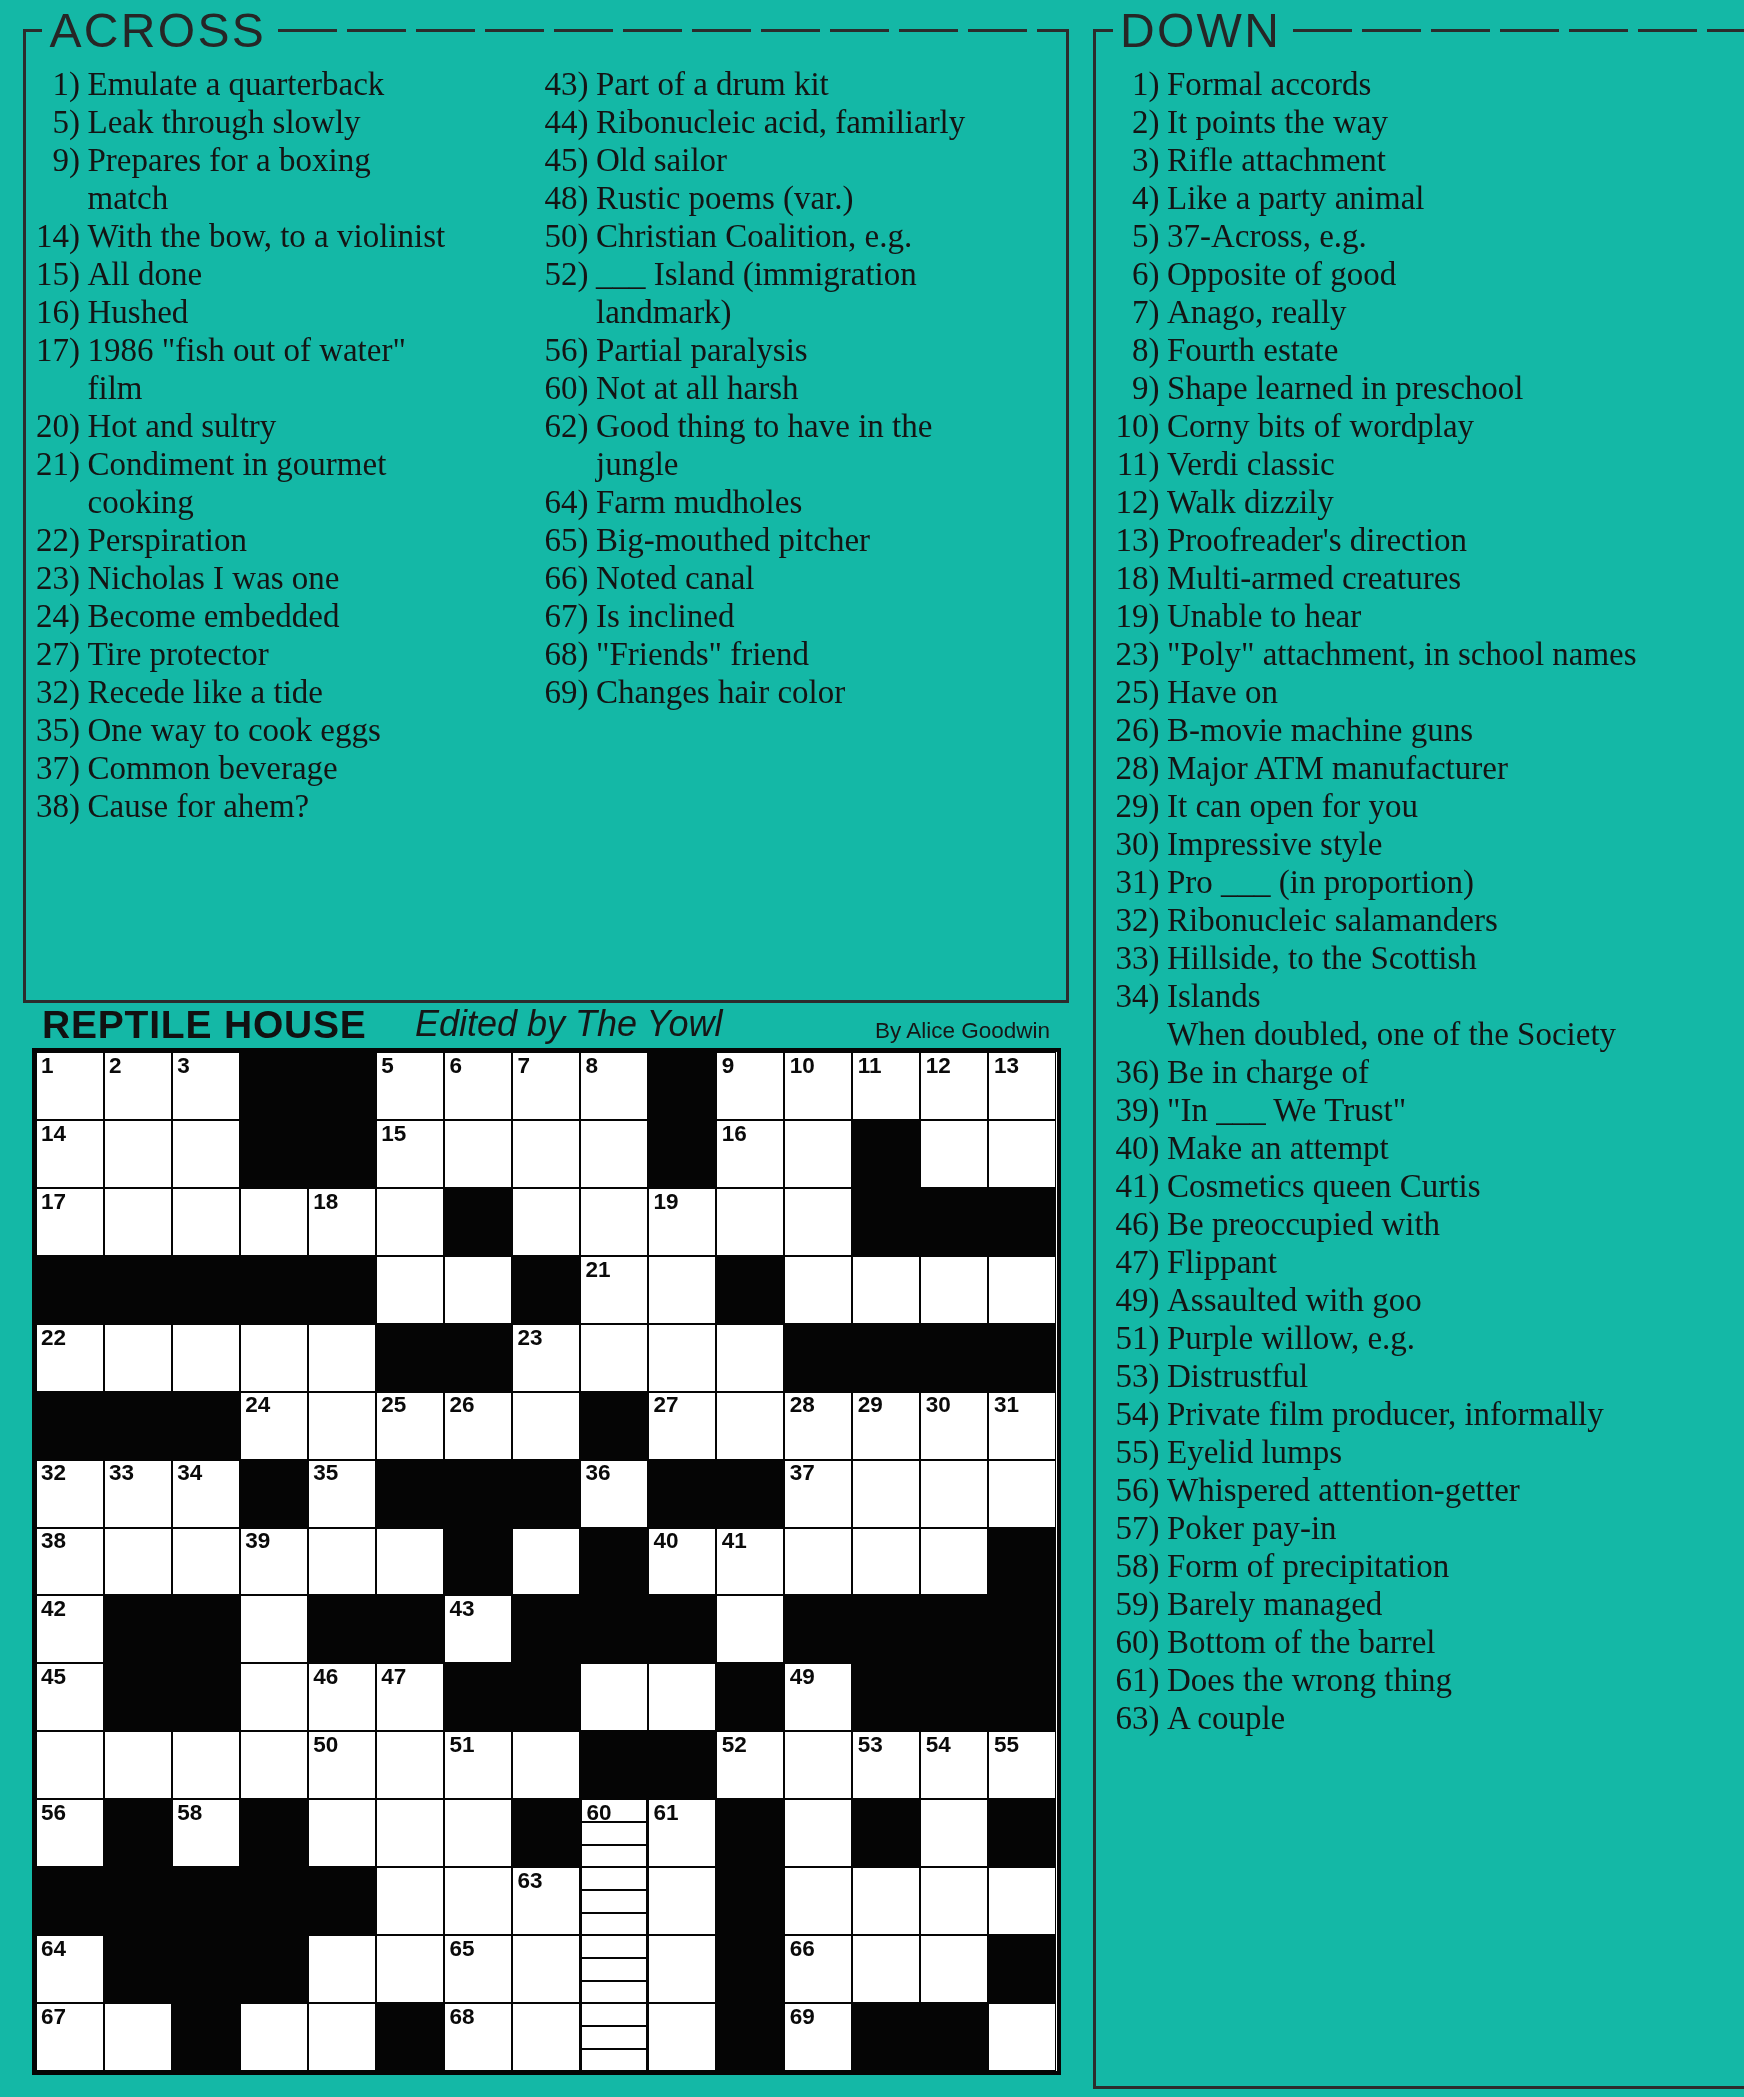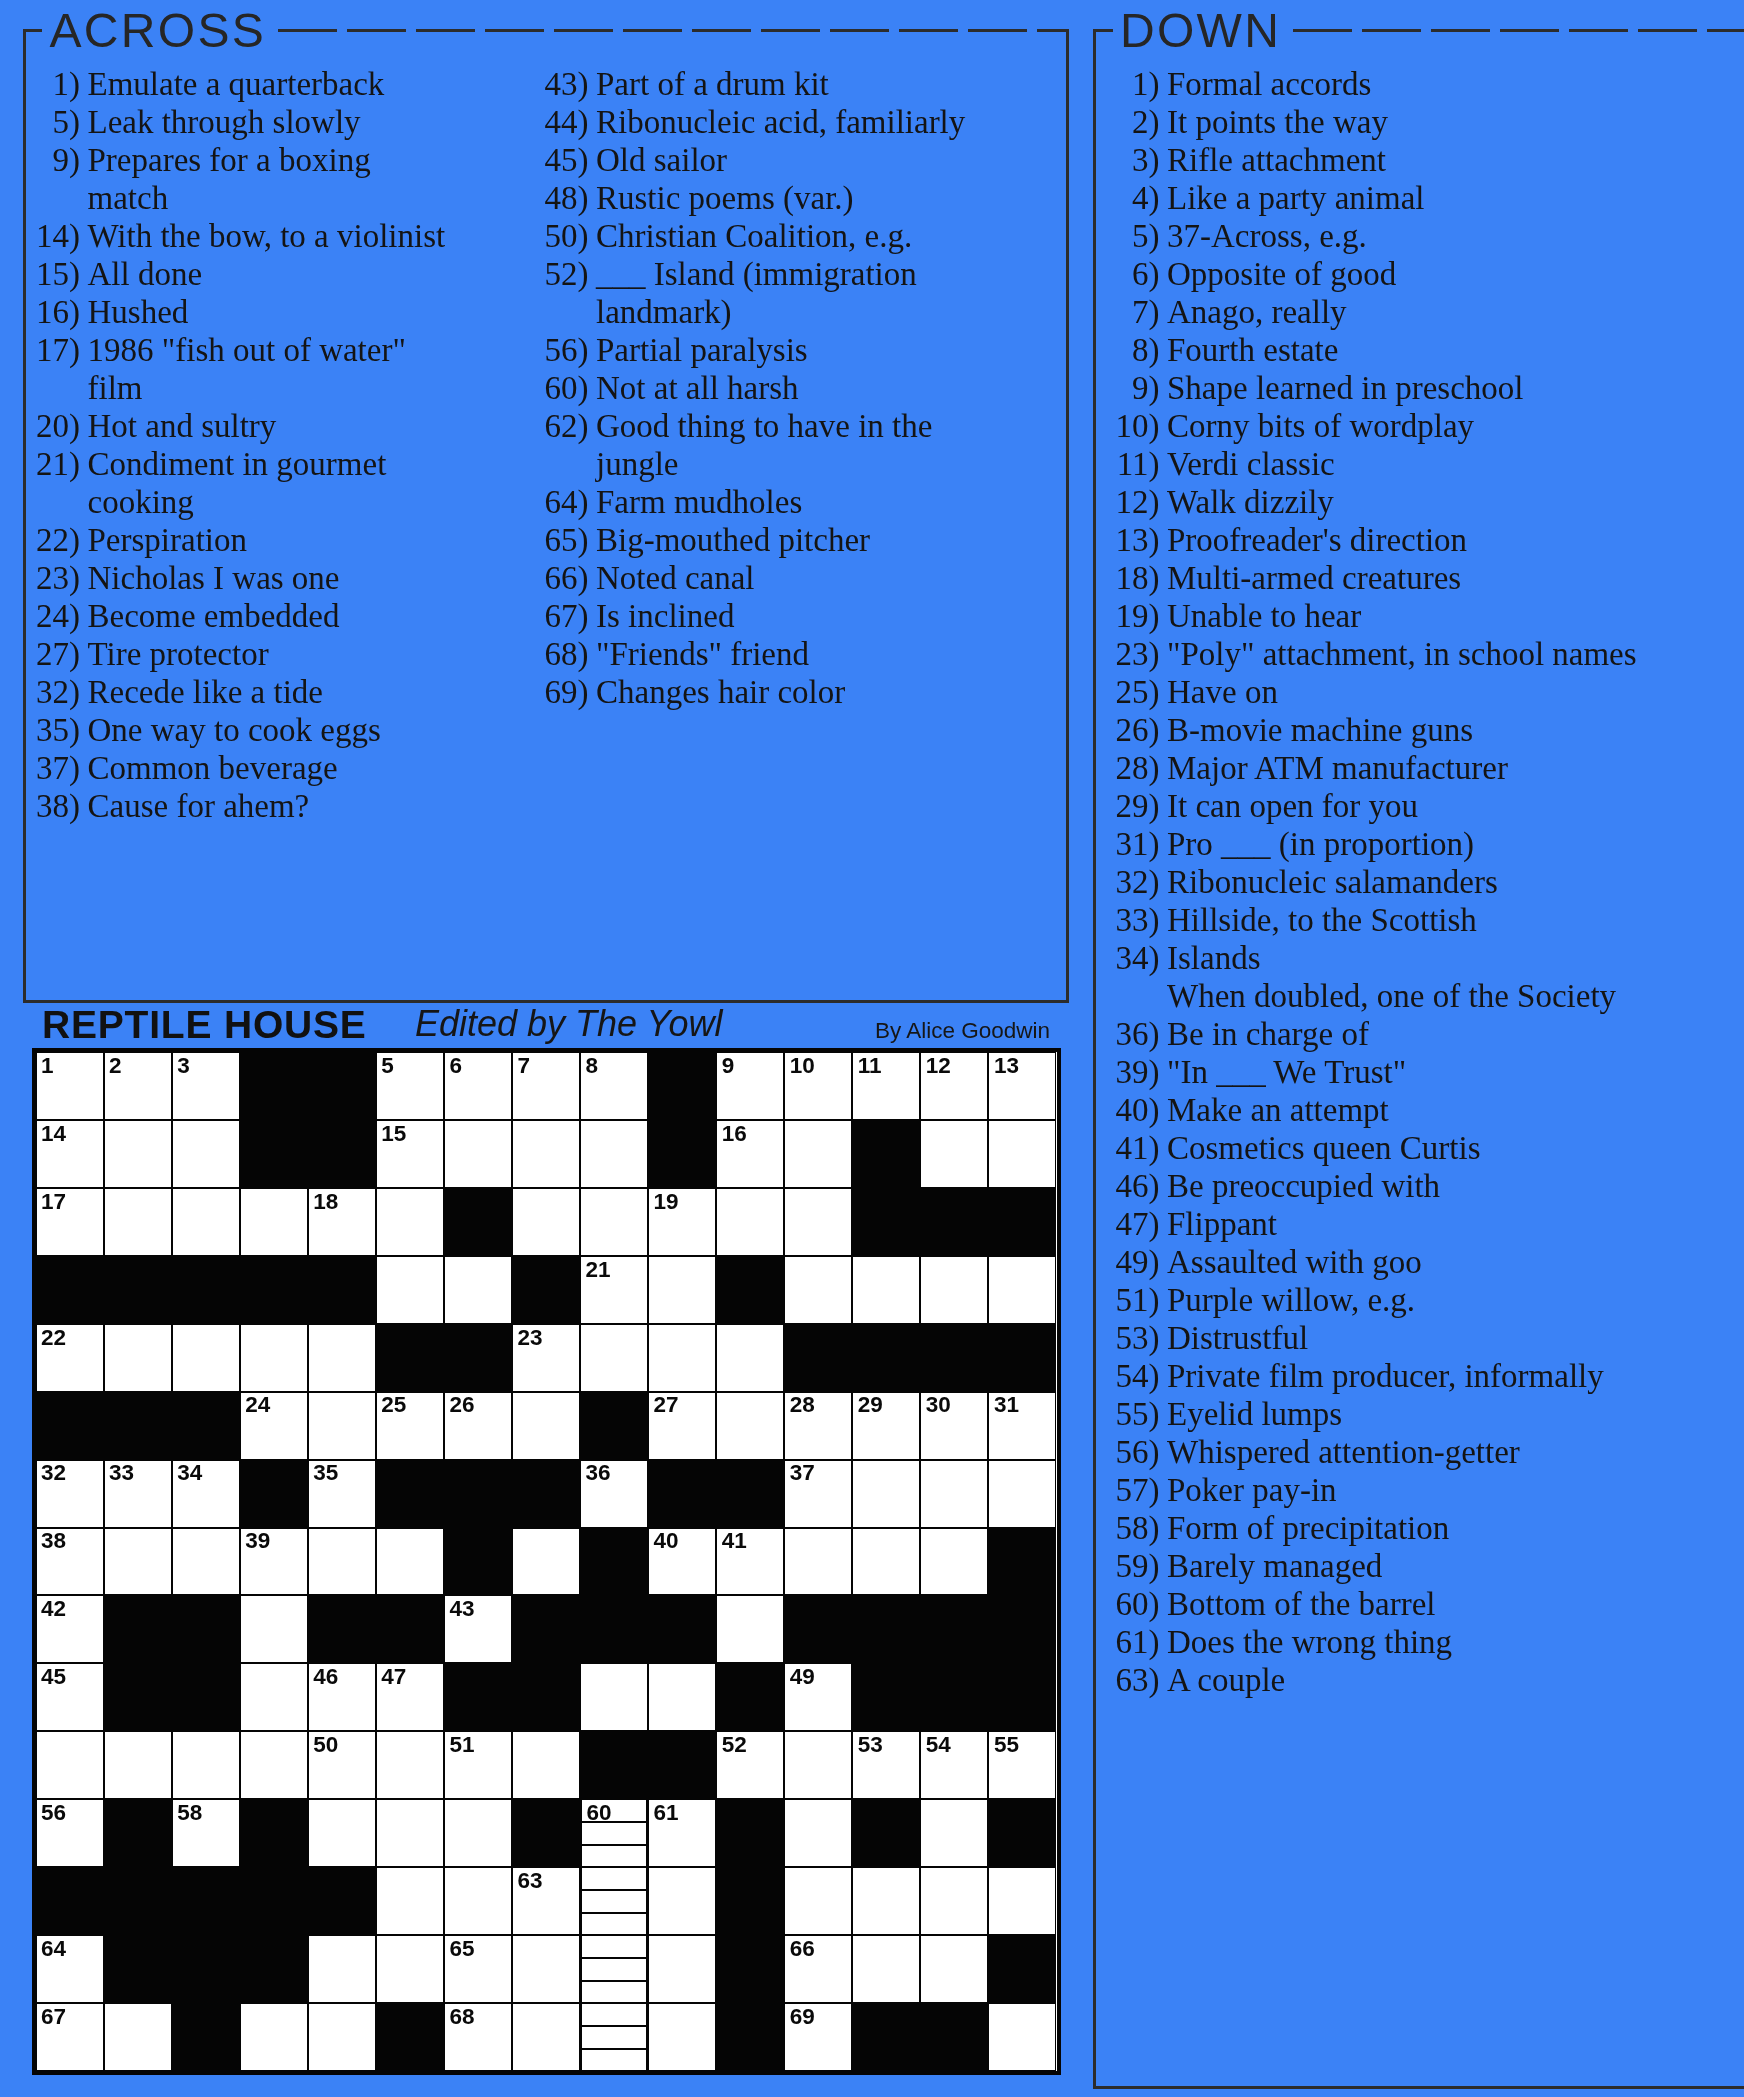--- a/index.html
+++ b/index.html
@@ -1,16 +1,16 @@
 <!DOCTYPE html>
 <html style="font-size:12px"><head>
 <meta charset="utf-8">
 <style>
   html,body{margin:0;padding:0;background:#e8e8e8;}
-  .page{position:relative;width:1744px;height:2097px;background:#3b82f6;overflow:hidden;
+  .page{position:relative;width:1744px;height:2097px;background:#14b8a6;overflow:hidden;
         font-family:"Liberation Sans",sans-serif;color:#151515;}
 
   
   .cluebox{position:absolute;border:3px solid #2c2c2c;border-top:none;box-sizing:border-box;}
   .box-head{position:absolute;top:-28px;left:-3px;right:-3px;height:56px;display:flex;align-items:center;}
   .stub{width:19.5px;height:3px;background:#2c2c2c;flex:none;}
   .box-title{font-size:48px;letter-spacing:2.3px;color:#262626;padding:0 12px 0 7.5px;white-space:nowrap;
              font-family:"Liberation Sans",sans-serif;}
   .rule{flex:1;height:3px;background:repeating-linear-gradient(90deg,#2c2c2c 0 59px,transparent 59px 69px);}
 
@@ -375,20 +375,26 @@
             <div>Major ATM manufacturer</div>
           </div>
         </div>
         <div class="clue">
           <div class="num">29)</div>
           <div class="txt">
             <div>It can open for you</div>
           </div>
         </div>
         <div class="clue">
+          <div class="num">30)</div>
+          <div class="txt">
+            <div>Impressive style</div>
+          </div>
+        </div>
+        <div class="clue">
           <div class="num">31)</div>
           <div class="txt">
             <div>Pro ___ (in proportion)</div>
           </div>
         </div>
         <div class="clue">
           <div class="num">32)</div>
           <div class="txt">
             <div>Ribonucleic salamanders</div>
           </div>

